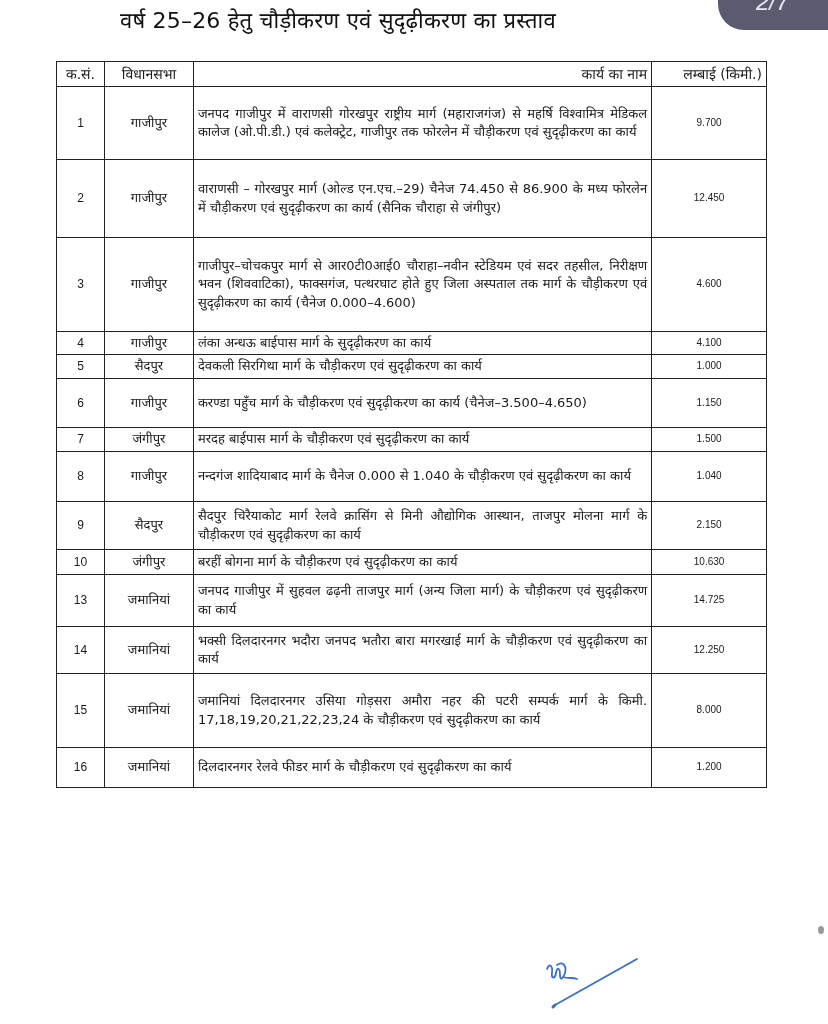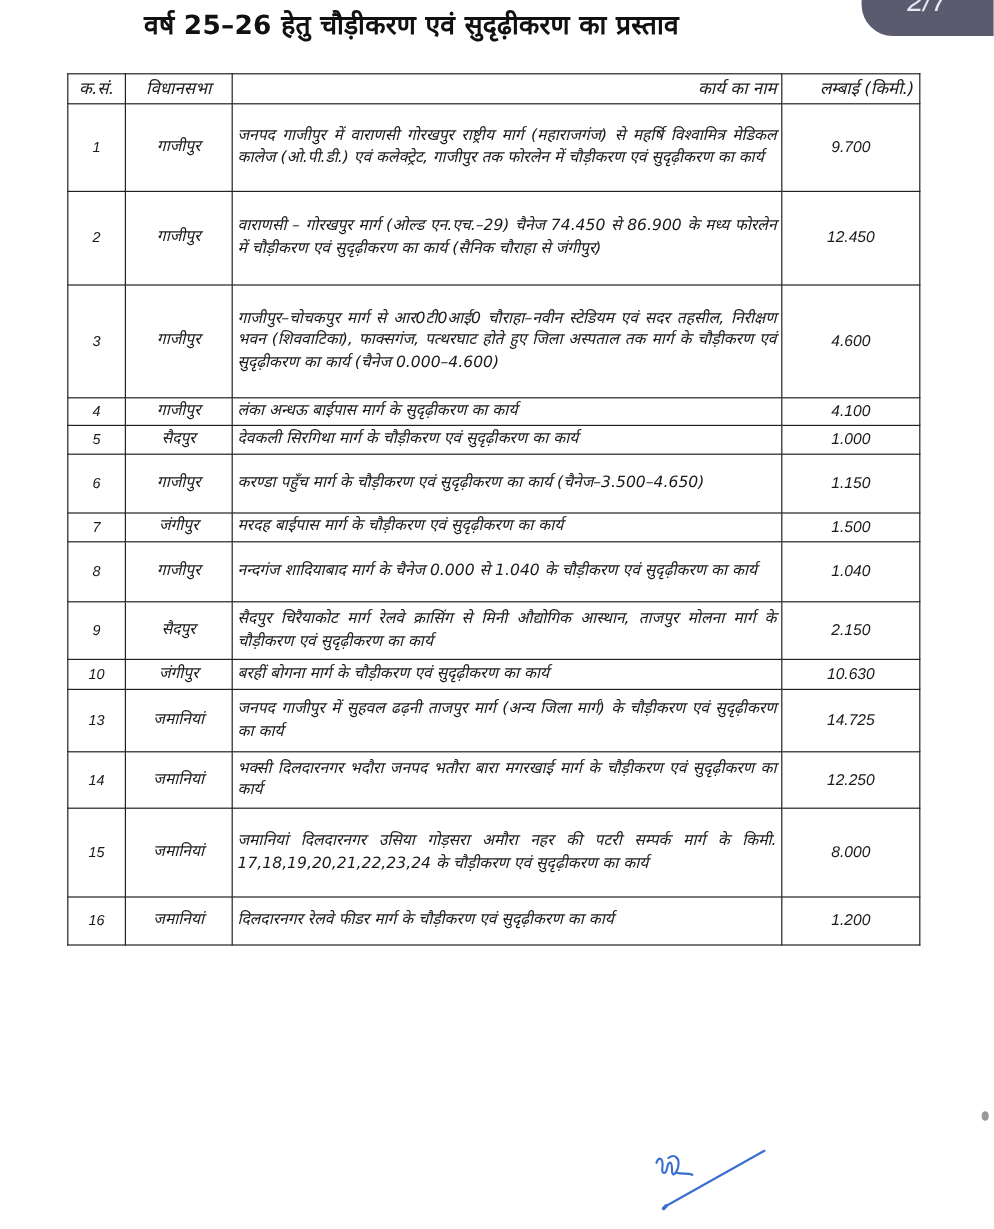--- a/index.html
+++ b/index.html
@@ -14,21 +14,21 @@
       overflow: hidden;
       font-family: "DejaVu Sans", "Liberation Sans", sans-serif;
       color: #1a1a1a;
     }
     .page-title {
       position: absolute;
       left: 120px;
       top: 4px;
       width: 600px;
       font-size: 22px;
-      font-weight: bold;
+      font-weight: normal;
       color: #111;
       letter-spacing: 0.2px;
       white-space: nowrap;
     }
     .page-badge {
       position: absolute;
       left: 718px;
       top: -20px;
       width: 130px;
       height: 50px;
@@ -45,21 +45,20 @@
       line-height: 24px;
     }
     table.works {
       position: absolute;
       left: 56px;
       top: 61px;
       width: 711px;
       border-collapse: collapse;
       font-size: 13px;
       line-height: 18.5px;
-      font-style: italic;
     }
     table.works th, table.works td {
       border: 1.5px solid #222;
       padding: 0 4px;
       vertical-align: middle;
     }
     table.works th {
       font-weight: normal;
       font-size: 14px;
       height: 24px;
@@ -67,21 +66,21 @@
     }
     table.works th.col-name { text-align: right; }
     table.works th.col-len { text-align: right; padding-left: 10px; }
     col.c-sn { width: 48px; }
     col.c-vs { width: 89px; }
     col.c-name { width: 459px; }
     col.c-len { width: 115px; }
     td.sn { text-align: center; font-family: "Liberation Sans", sans-serif; font-size: 12px; }
     td.vs { text-align: center; }
     td.name { text-align: justify; padding: 1px 8px 1px 3px; border-radius: 22px; }
-    td.len { text-align: center; font-family: "Liberation Sans", sans-serif; font-size: 13px; }
+    td.len { text-align: center; font-family: "Liberation Sans", sans-serif; font-size: 10px; }
     .signature {
       position: absolute;
       left: 545px;
       top: 955px;
       width: 100px;
       height: 60px;
     }
     .stamp-dot {
       position: absolute;
       left: 818px;

